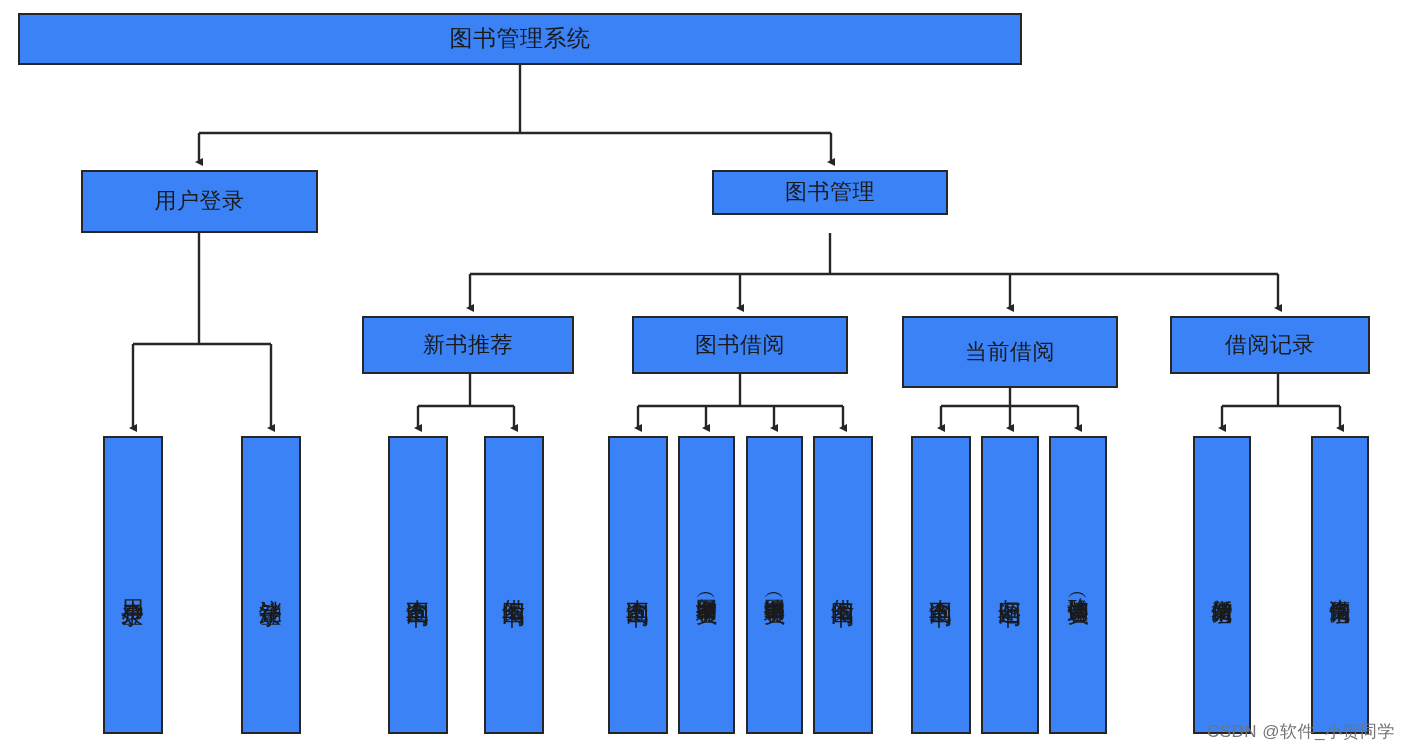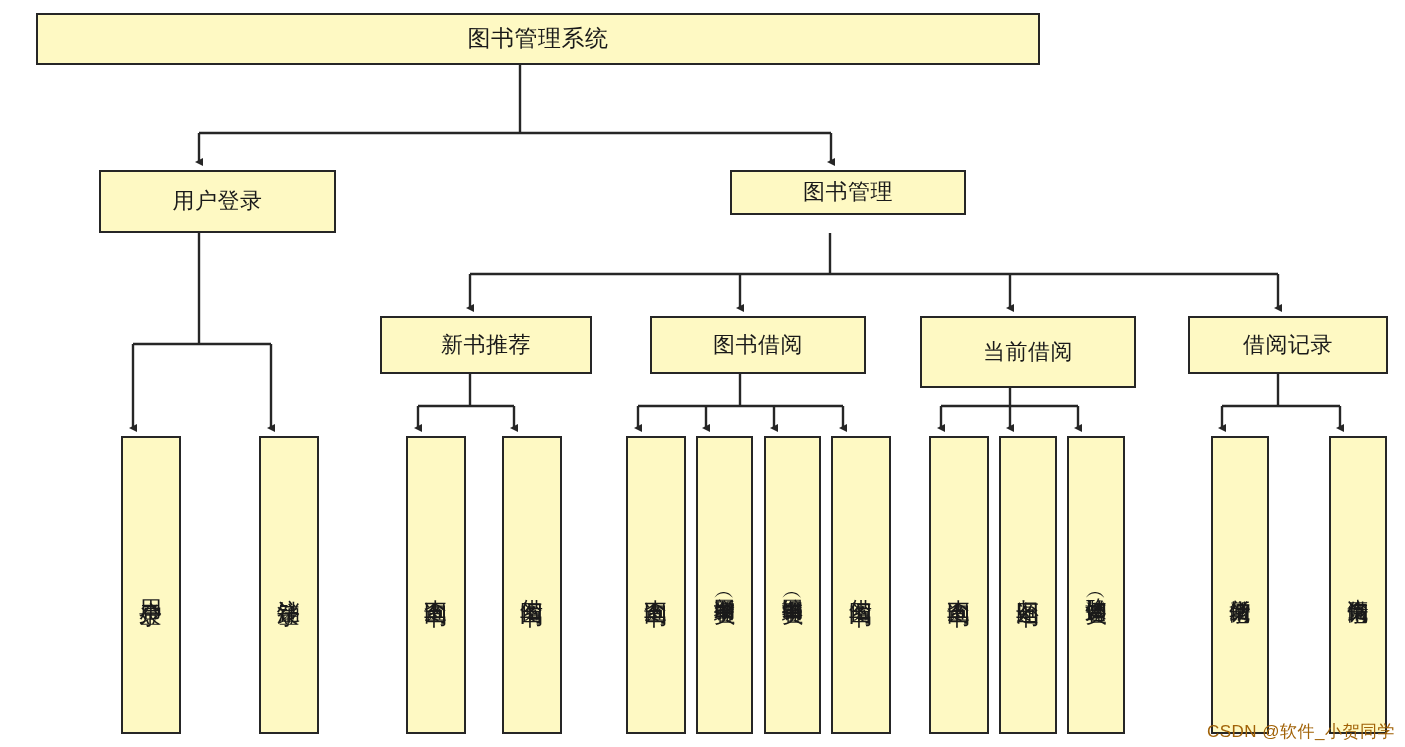--- a/index.html
+++ b/index.html
@@ -21,27 +21,26 @@
     position: absolute;
     left: 0;
     top: 0;
     width: 1405px;
     height: 747px;
     pointer-events: none;
   }
   .node {
     position: absolute;
     box-sizing: border-box;
-    background: #fef9c3;
+    background: #3b82f6;
     border: 2px solid #262626;
     display: flex;
     align-items: center;
     justify-content: center;
     color: #1a1a1a;
-    margin-left: 18px;
   }
   .node .lbl {
     display: block;
     text-align: center;
     line-height: 1.12;
   }
   
   .h-node .lbl {
     font-size: 22px;
     letter-spacing: 0.5px;
@@ -62,21 +61,21 @@
     letter-spacing: 2px;
     max-height: 286px;
     white-space: normal;
   }
   .v-node.narrow .lbl { font-size: 21px; letter-spacing: 1px; }
   .watermark {
     position: absolute;
     right: 10px;
     bottom: 4px;
     font-size: 17px;
-    color: #a16207;
+    color: #737373;
     white-space: nowrap;
     letter-spacing: 0.5px;
   }
 </style>
 </head>
 <body>
 
 <div id="canvas">
 
   <svg class="edges" viewBox="0 0 1405 747" width="1405" height="747" xmlns="http://www.w3.org/2000/svg">

